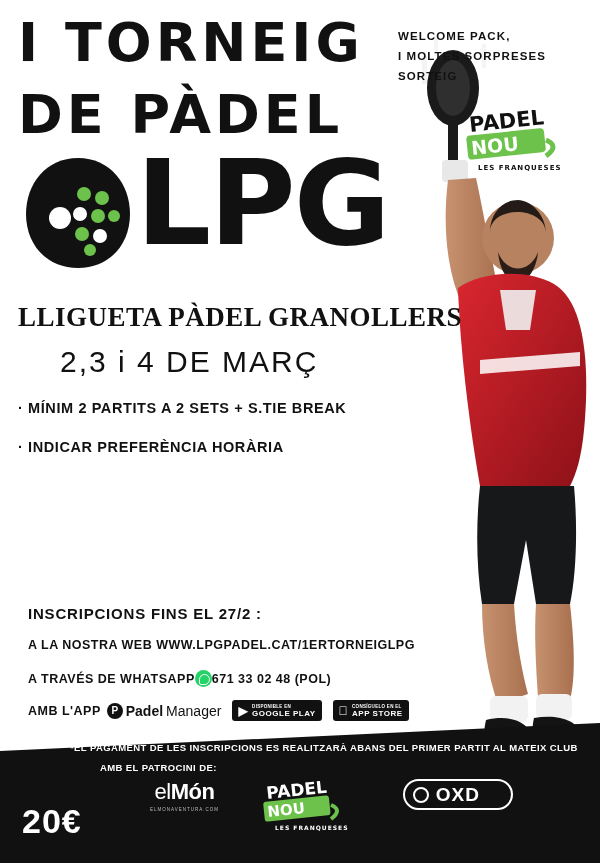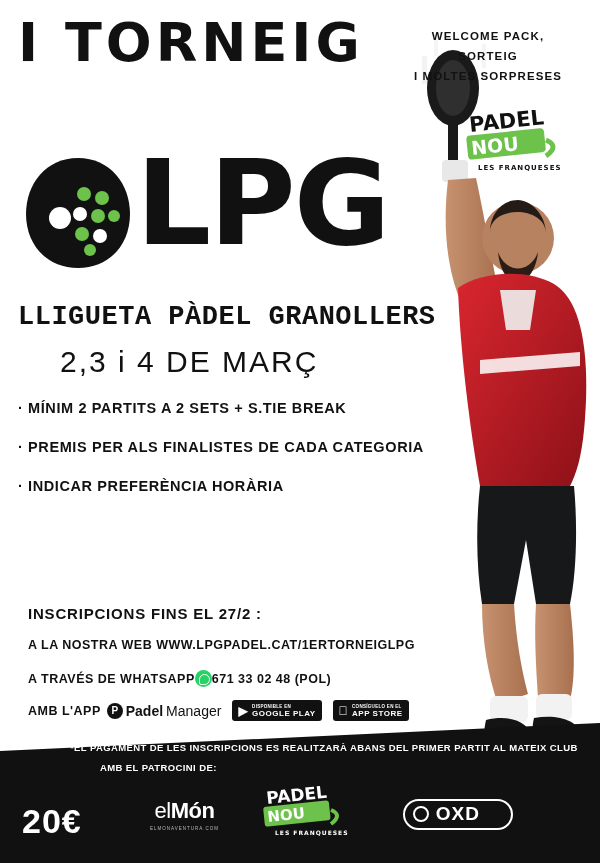--- a/index.html
+++ b/index.html
@@ -23,21 +23,21 @@
     width:270px; height:760px;
     overflow:hidden;
   }
   .photo svg { display:block; }
 
   
   .welcome {
     position:absolute;
     right:22px; top:26px;
     width:180px;
-    text-align:center;
+    text-align:left;
     z-index:6;
   }
   .welcome div {
     font-size:11.5px;
     letter-spacing:1.1px;
     font-weight:700;
     color:#111;
     line-height:20px;
     text-transform:uppercase;
   }
@@ -76,21 +76,21 @@
     position:absolute; left:118px; top:-8px;
     font-family:"DejaVu Sans", sans-serif;
     font-size:118px;
     font-weight:700;
     letter-spacing:-2px;
     color:#111;
     line-height:1;
   }
   .subtitle {
     position:absolute; left:18px; top:302px;
-    font-family:Liberation Mono, monospace;
+    font-family:Liberation Serif, serif;
     font-size:27px;
     font-weight:700;
     letter-spacing:0.5px;
     color:#111;
   }
   .dates {
     position:absolute; left:60px; top:345px;
     font-size:30px;
     font-weight:400;
     letter-spacing:2px;
@@ -193,21 +193,21 @@
     letter-spacing:.4px; z-index:6; text-transform:uppercase;text-align:center;
   }
   .patro {
     position:absolute; left:100px; bottom:90px;
     color:#fff; font-size:9.5px; font-weight:700;
     letter-spacing:.4px; z-index:6; text-transform:uppercase;
   }
   .sponsors {
     position:absolute; left:150px; bottom:14px;
     width:430px; height:70px; z-index:6;
-    display:flex; align-items:center; gap:42px;
+    display:flex; align-items:flex-start; gap:42px;
   }
   .sp-elmon { text-align:center; color:#fff; }
   .sp-elmon .big { font-size:22px; font-weight:700; letter-spacing:-.5px; }
   .sp-elmon .big em { font-style:normal; font-weight:400; }
   .sp-elmon .small { font-size:4.5px; letter-spacing:1px; margin-top:2px; color:#bbb; }
   .oxd {
     width:110px; height:31px; border:2px solid #fff; border-radius:20px;
     display:flex; align-items:center; justify-content:center;
     color:#fff; font-size:19px; font-weight:700; letter-spacing:1px;
     position:relative;
@@ -263,35 +263,36 @@
       <path d="M156 720 C180 714 200 722 202 738 C204 750 186 754 164 752 C154 750 152 738 156 720Z" fill="#141414"></path>
 
       <rect x="92" y="56" width="5" height="28" fill="#eee" opacity=".7"></rect>
       <rect x="104" y="34" width="4" height="22" fill="#eee" opacity=".6"></rect>
       <rect x="152" y="44" width="4" height="24" fill="#eee" opacity=".6"></rect>
     </svg>
   </div>
 
   <div class="welcome">
     <div>WELCOME PACK,</div>
+    <div>I MOLTES SORPRESES</div>
     <div>SORTEIG</div>
-    <div>I MOLTES SORPRESES</div>
   </div>
 
   <div class="badge-top">
     <svg width="110" height="68" viewBox="0 0 110 68" xmlns="http://www.w3.org/2000/svg">
       <text x="6" y="22" font-family="DejaVu Sans, sans-serif" font-size="21" font-weight="700" fill="#111" transform="rotate(-6 6 22)">PADEL</text>
       <rect x="2" y="26" width="78" height="24" rx="4" fill="#6CC24A" transform="rotate(-6 2 26)"></rect>
       <text x="8" y="45" font-family="DejaVu Sans, sans-serif" font-size="19" font-weight="700" fill="#fff" transform="rotate(-6 8 45)">NOU</text>
       <path d="M82 30 q14 6 0 16" stroke="#6CC24A" stroke-width="5" fill="none"></path>
       <text x="14" y="60" font-family="DejaVu Sans, sans-serif" font-size="7" font-weight="700" fill="#111" letter-spacing="1">LES FRANQUESES</text>
     </svg>
   </div>
 
   <div class="title1">I TORNEIG</div>
+  <div class="title2">DE PÀDEL</div>
 
   <div class="lpg-wrap">
     <svg width="120" height="132" viewBox="0 0 120 132" xmlns="http://www.w3.org/2000/svg">
       <path d="M60 6 C92 6 112 32 112 62 C112 92 92 116 60 116 C28 116 8 92 8 62 C8 32 28 6 60 6 Z" fill="#111"></path>
       <circle cx="42" cy="66" r="11" fill="#ffffff"></circle>
       <circle cx="66" cy="42" r="7" fill="#6CC24A"></circle>
       <circle cx="84" cy="46" r="7" fill="#6CC24A"></circle>
       <circle cx="62" cy="62" r="7" fill="#ffffff"></circle>
       <circle cx="80" cy="64" r="7" fill="#6CC24A"></circle>
       <circle cx="96" cy="64" r="6" fill="#6CC24A"></circle>
@@ -300,21 +301,20 @@
       <circle cx="72" cy="98" r="6" fill="#6CC24A"></circle>
     </svg>
     <div class="lpg-text">LPG</div>
   </div>
 
   <div class="subtitle">LLIGUETA PÀDEL GRANOLLERS</div>
   <div class="dates">2,3 i 4 DE MARÇ</div>
 
   <ul class="bullets">
     <li>MÍNIM 2 PARTITS A 2 SETS + S.TIE BREAK</li>
-    <li>PREMIS PER ALS FINALISTES DE CADA CATEGORIA</li>
     <li>INDICAR PREFERÈNCIA HORÀRIA</li>
   </ul>
 
   <div class="insc-head">INSCRIPCIONS FINS EL 27/2 :</div>
   <div class="insc-l1">A LA NOSTRA WEB WWW.LPGPADEL.CAT/1ERTORNEIGLPG</div>
 
   <div class="insc-l2">
     <span>A TRAVÉS DE WHATSAPP</span>
     <span class="wa-icon"></span>
     <span>671 33 02 48 (POL)</span>

